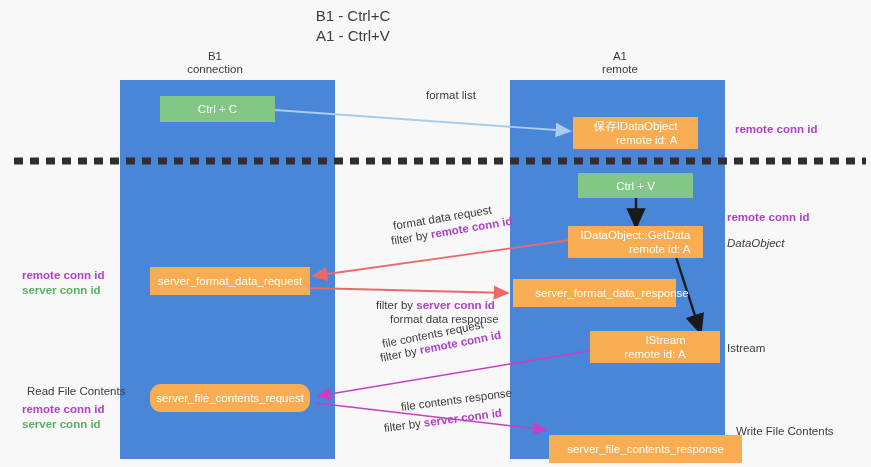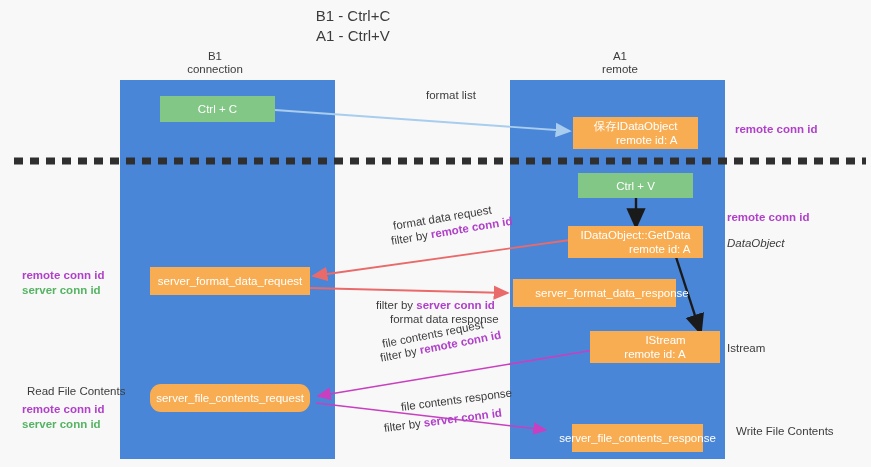--- a/index.html
+++ b/index.html
@@ -147,21 +147,21 @@
 
   <div class="node orange" style="left:150px; top:267px; width:160px; height:28px;">server_format_data_request</div>
 
   <div class="node orange" style="left:513px; top:279px; width:163px; height:28px;padding-left:41px;">server_format_data_response</div>
 
   <div class="node orange" style="left:590px; top:331px; width:130px; height:32px;">IStream
 remote id: A</div>
 
   <div class="node orange" style="left:150px; top:384px; width:160px; height:28px;border-radius:11px;">server_file_contents_request</div>
 
-  <div class="node orange" style="left:549px; top:424px; width:131px; height:28px;margin-left:23px;">server_file_contents_response</div>
+  <div class="node orange" style="left:549px; top:435px; width:193px; height:28px;">server_file_contents_response</div>
 
   <div class="edge-label" style="left:398px; top:88px;margin-left:28px;">format list</div>
 
   <div class="edge-label rot-fmt" style="left:392px; top:219px;">
     <span>format data request</span>
   </div>
   <div class="edge-label rot-fmt" style="left:390px; top:234px;">
     <span class="plain">filter by </span><span class="purple">remote conn id</span>
   </div>
 

